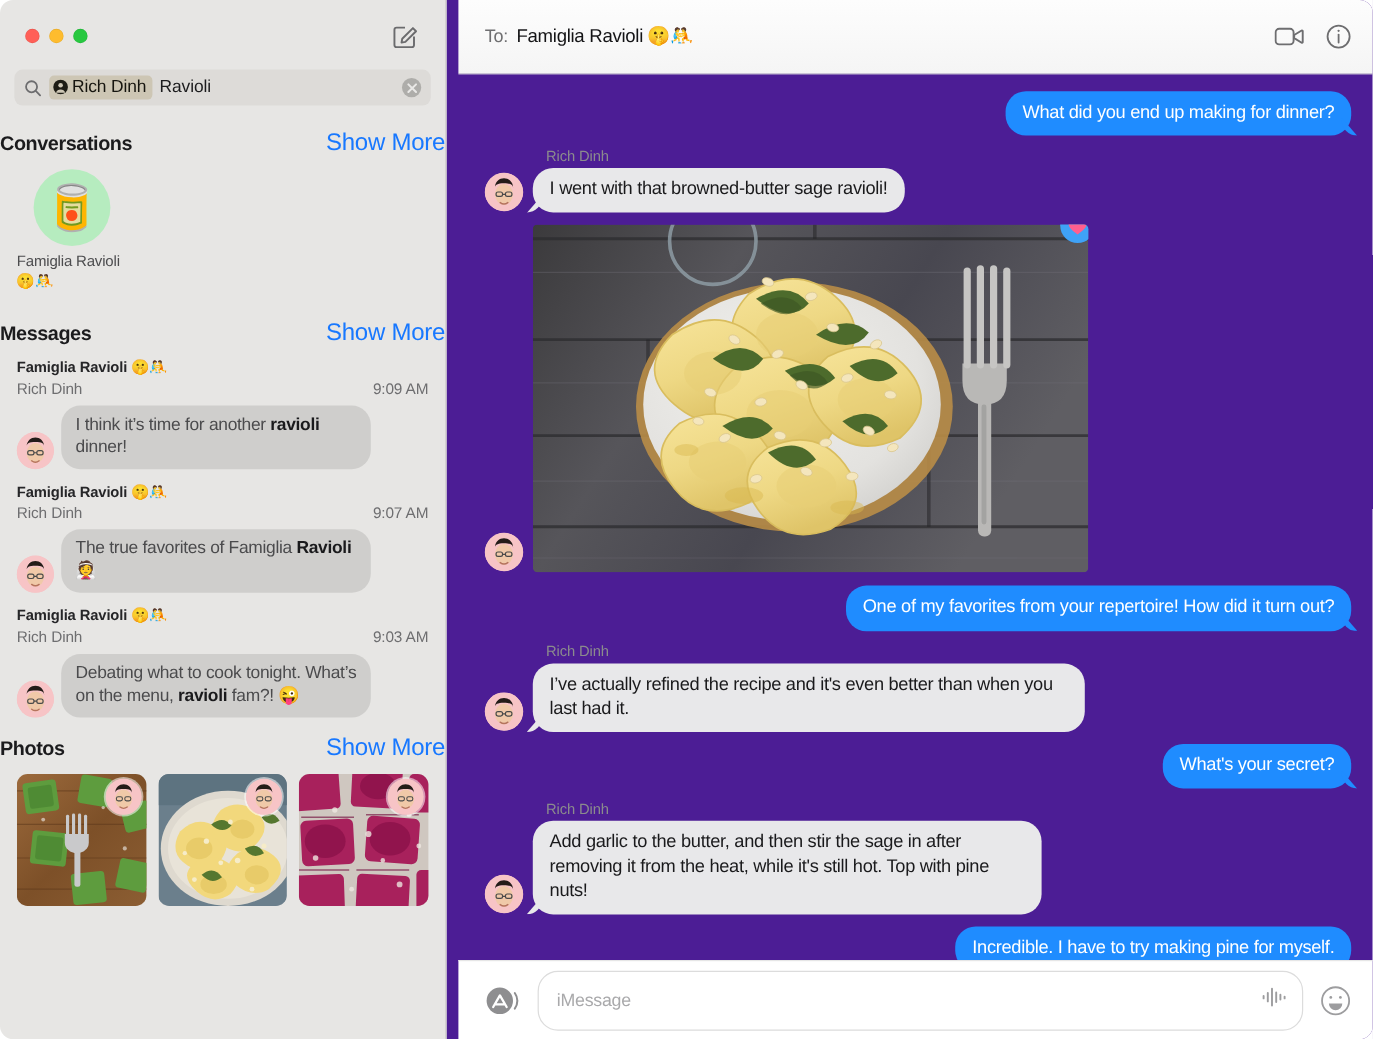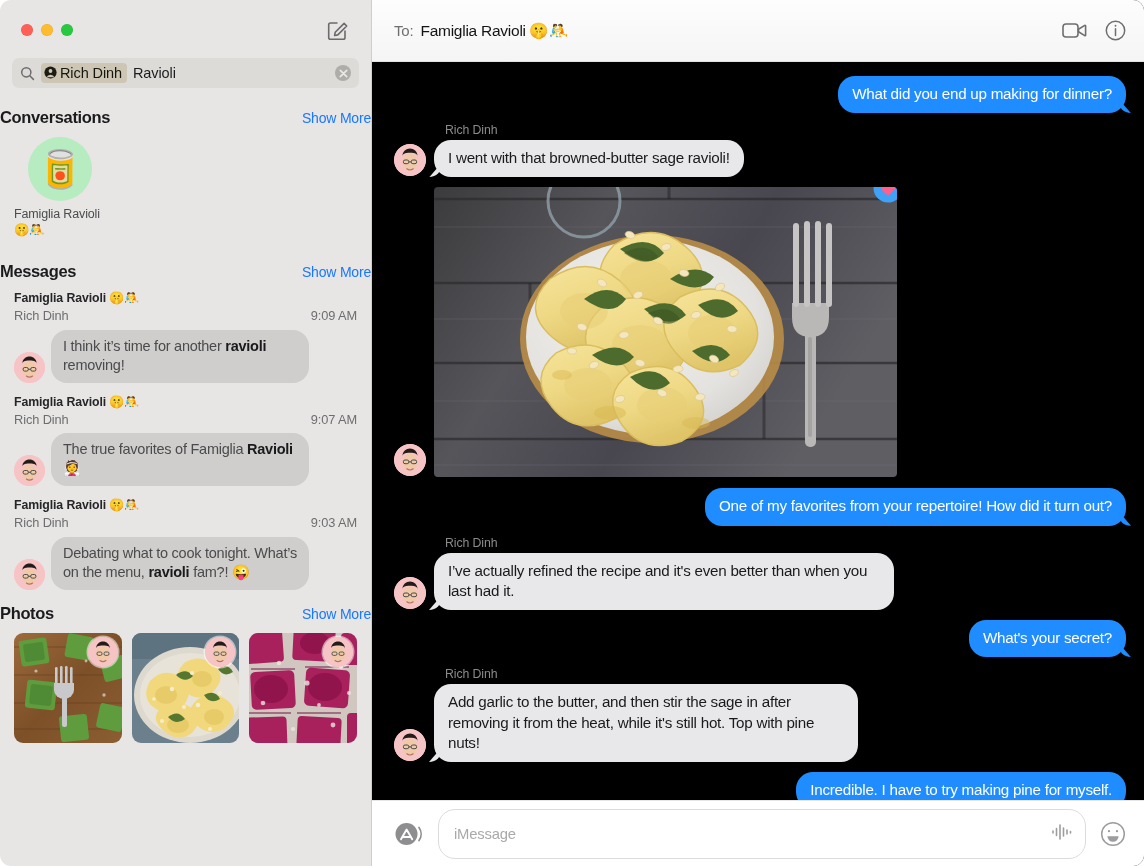--- a/index.html
+++ b/index.html
@@ -57,21 +57,21 @@
     width:16px; height:16px; border-radius:50%; background:#86858288;
     display:flex; align-items:center; justify-content:center; cursor:pointer;
   }
   .clear-btn svg { width:9px; height:9px; }
 
   .sec-head {
     display:flex; align-items:baseline; justify-content:space-between;
     padding:0 0; margin-top:20px; margin-bottom:10px;
   }
   .sec-title { font-size:16.5px; font-weight:bold; color:#1b1b1d; letter-spacing:-.35px; }
-  .show-more { font-size:14px; color:#1878ff; letter-spacing:-.2px; cursor:pointer; }
+  .show-more { font-size:20px; color:#1878ff; letter-spacing:-.2px; cursor:pointer; }
 
   
   .conv-row { padding:0 14px; display:flex; gap:14px; }
   .conv-item { width:92px; cursor:pointer; }
   .conv-av {
     width:64px; height:64px; border-radius:50%;
     background:#b6ecbf; margin:0 auto;
     display:flex; align-items:center; justify-content:center;
     font-size:37px; line-height:1;
   }
@@ -117,21 +117,21 @@
     position:relative; overflow:hidden; cursor:pointer;
   }
   .photo .badge {
     position:absolute; right:4px; top:4px;
     width:30px; height:30px; border-radius:50%;
     background:#f7c4c6; overflow:hidden;
     box-shadow:0 0 0 1.5px rgba(255,255,255,.55);
   }
 
   
-  #pane { flex:1; display:flex; flex-direction:column; background:#000000; min-width:0; }
+  #pane { flex:1; display:flex; flex-direction:column; background:#4c1d95; min-width:0;padding-left:10px; }
   .pane-head {
     height:62px; flex:0 0 62px;
     background:linear-gradient(180deg,#fdfdfd 0%,#f5f5f5 100%);
     border-bottom:1px solid #e2e2e2;
     display:flex; align-items:center; padding:0 18px 0 22px;
   }
   .to-label { font-size:15px; color:#6f6f71; letter-spacing:-.2px; margin-right:7px; }
   .to-name { font-size:15.5px; color:#141416; letter-spacing:-.25px; font-weight:400; }
   .head-icons { margin-left:auto; display:flex; align-items:center; gap:18px; }
   .head-icons svg { cursor:pointer; }
@@ -274,21 +274,21 @@
           <div class="msg-body">
             <div class="mini-av"><svg viewBox="0 0 31 31">
                 <circle cx="15.5" cy="15.5" r="15.5" fill="#f7c4c6"></circle>
                 <ellipse cx="15.5" cy="17.5" rx="7.3" ry="8.3" fill="#f0c9a8"></ellipse>
                 <path d="M8.2 12.2c0-5.1 3.7-7.7 7.3-7.7s7.3 2.6 7.3 7.7c0-2.6-2.1-3.8-7.3-3.8s-7.3 1.2-7.3 3.8z" fill="#241c18"></path>
                 <rect x="9.1" y="15.5" width="5.2" height="3.6" rx="1.6" fill="none" stroke="#4a4a4a" stroke-width="1"></rect>
                 <rect x="16.7" y="15.5" width="5.2" height="3.6" rx="1.6" fill="none" stroke="#4a4a4a" stroke-width="1"></rect>
                 <path d="M14.3 17.3h2.4" stroke="#4a4a4a" stroke-width="1"></path>
                 <path d="M12.4 24c1.9 1.4 4.3 1.4 6.2 0" stroke="#b5735e" stroke-width="1.15" fill="none" stroke-linecap="round"></path>
               </svg></div>
-            <div class="sb-bubble"><span>I think it’s time for another </span><b>ravioli</b><span> removing!</span></div>
+            <div class="sb-bubble"><span>I think it’s time for another </span><b>ravioli</b><span> dinner!</span></div>
           </div>
         </div>
         <div class="msg-res">
           <div class="msg-meta-top">Famiglia Ravioli 🤫🤼</div>
           <div class="msg-meta-sub">
             <span>Rich Dinh</span>
             <span>9:07 AM</span>
           </div>
           <div class="msg-body">
             <div class="mini-av"><svg viewBox="0 0 31 31">

